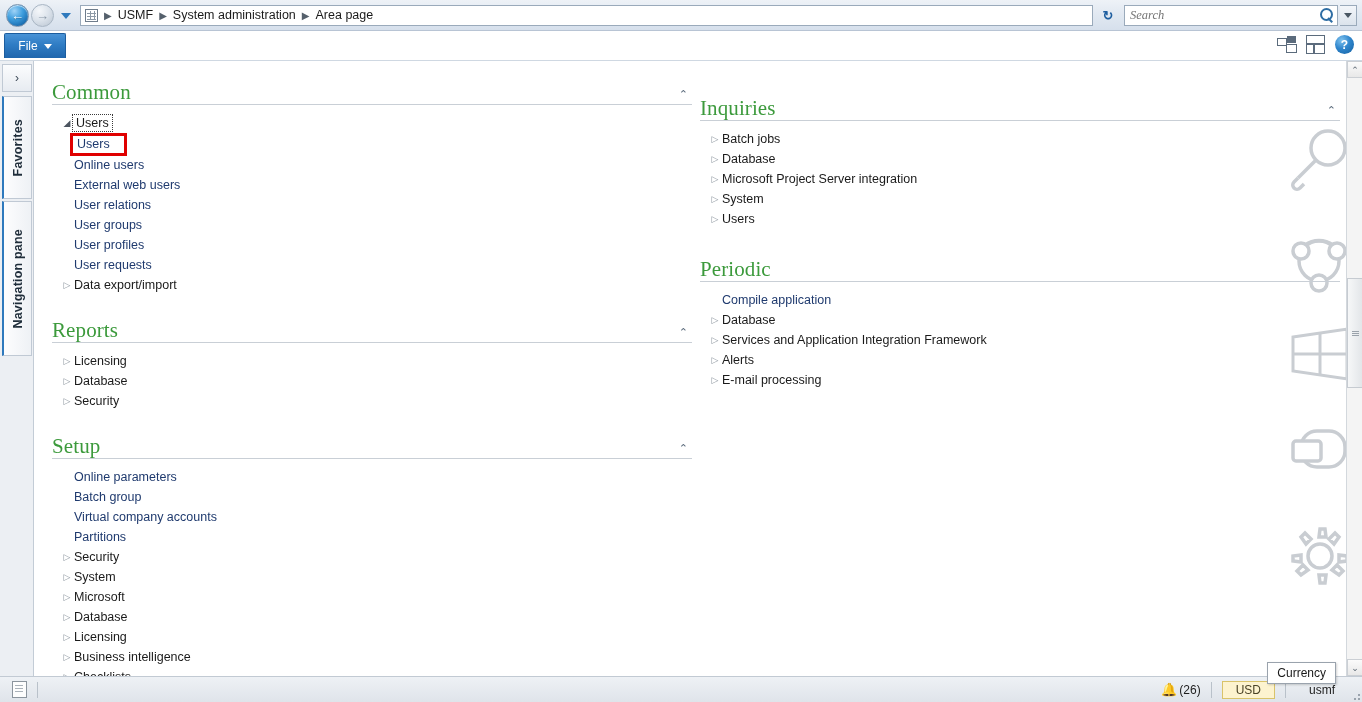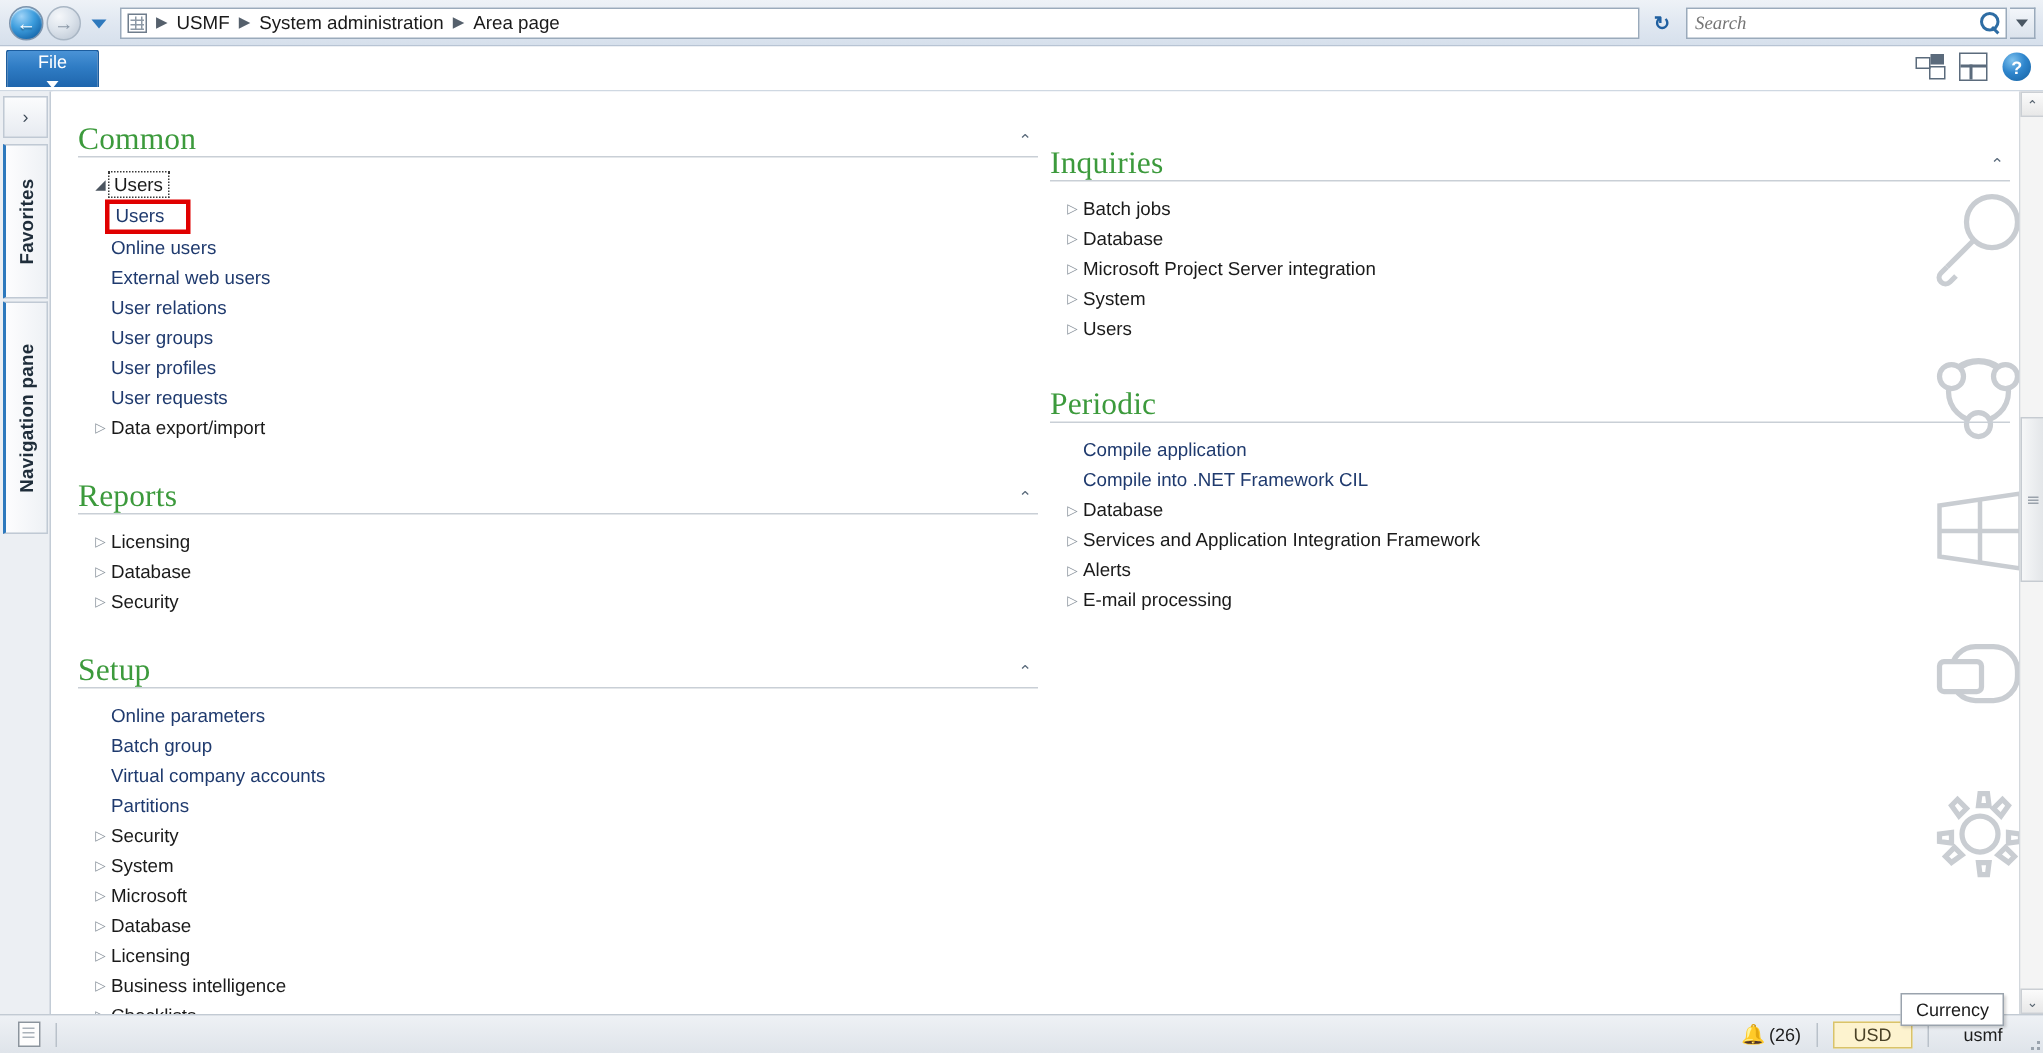--- a/index.html
+++ b/index.html
@@ -79,21 +79,20 @@
   .ribbon {
     position:absolute;left:0;top:31px;width:1362px;height:30px;
     background:#ffffff;border-bottom:1px solid #cfd8e2;
   }
   .filetab {
     position:absolute;left:4px;top:2px;width:62px;height:25px;
     background:linear-gradient(to bottom,#4a93d6 0%,#2f7cc4 45%,#1f66ad 100%);
     border:1px solid #1c5d9e;border-bottom:0;border-radius:2px 2px 0 0;
     color:#fff;display:flex;align-items:center;justify-content:center;gap:6px;
     font-size:12px;
-    flex-direction:column;
   }
   .filetab i{width:0;height:0;border-left:4px solid transparent;border-right:4px solid transparent;border-top:5px solid #ffffff;display:block;}
   .ribbonicons{position:absolute;right:8px;top:4px;display:flex;align-items:center;gap:10px;}
   .ricon{width:19px;height:19px;position:relative;}
   
   .ic-panes::before{content:"";position:absolute;left:0;top:3px;width:8px;height:6px;border:1.5px solid #5b6b7c;}
   .ic-panes::after{content:"";position:absolute;left:9px;top:9px;width:9px;height:7px;border:1.5px solid #5b6b7c;box-shadow:0 -9px 0 -1px #5b6b7c;}
   
   .ic-window{border:1.5px solid #5b6b7c;}
   .ic-window::before{content:"";position:absolute;left:0;top:7px;right:0;height:1.5px;background:#5b6b7c;}
@@ -479,23 +478,20 @@
 
     <div class="sect" style="margin-top:23px;">
       <div class="secthead">
         <div class="secttitle">Periodic</div>
         <div class="sectrule"></div>
       </div>
       <div class="sectbody">
         <div class="navrow indent1">
           <span class="navlabel link">Compile application</span>
         </div>
-        <div class="navrow indent1">
-          <span class="navlabel link">Compile into .NET Framework CIL</span>
-        </div>
         <div class="navrow">
           <span class="tri">▷</span>
           <span class="navlabel">Database</span>
         </div>
         <div class="navrow">
           <span class="tri">▷</span>
           <span class="navlabel">Services and Application Integration Framework</span>
         </div>
         <div class="navrow">
           <span class="tri">▷</span>

